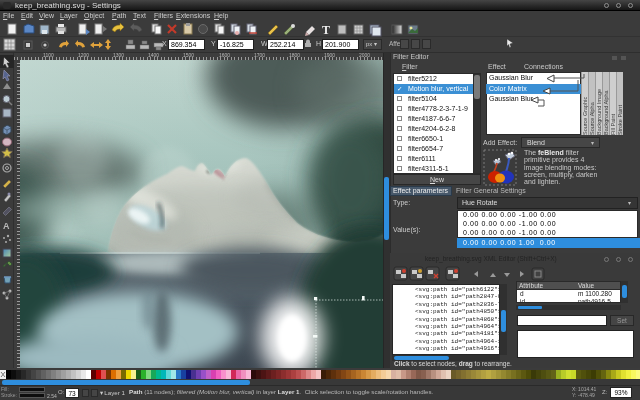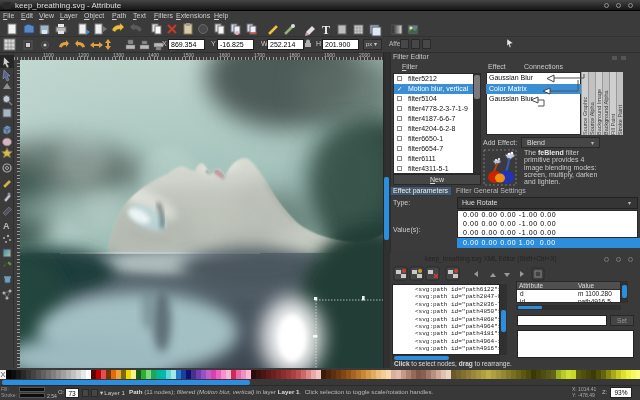--- a/index.html
+++ b/index.html
@@ -4,21 +4,21 @@
 html,body{width:640px;height:400px;overflow:hidden;background:#3b3b3b;}
 body{font-family:"Liberation Sans",sans-serif;}
 #root{position:absolute;left:0;top:0;width:640px;height:400px;background:#3b3b3b;overflow:hidden;}
 .abs{position:absolute;}
 .t{position:absolute;white-space:nowrap;}
 .entry{position:absolute;background:#fff;border:1px solid #1e1e1e;color:#000;}
 </style></head><body>
 <div id="root">
 
 <div class="abs" style="left:0;top:0;width:640px;height:11px;background:linear-gradient(#454545,#232323 70%,#161616);border-bottom:1px solid #000;"></div>
-<div class="t" style="left:15px;top:1px;font-size:8px;color:#dedede;">keep_breathing.svg - Attribute</div>
+<div class="t" style="left:15px;top:1px;font-size:8px;color:#dedede;">keep_breathing.svg - Settings</div>
 <div class="abs" style="left:3px;top:2px;width:8px;height:7px;background:#2a2a2a;border-radius:2px;"></div>
 <div class="abs" style="left:604px;top:3px;width:5px;height:5px;border:1px solid #909090;border-radius:50%;background:#2a2a2a;"></div>
 <div class="abs" style="left:616px;top:3px;width:5px;height:5px;border:1px solid #909090;border-radius:50%;background:#2a2a2a;"></div>
 <div class="abs" style="left:628px;top:3px;width:5px;height:5px;border:1px solid #909090;border-radius:50%;background:#2a2a2a;"></div>
 <div class="abs" style="left:0;top:11px;width:640px;height:10px;background:#3b3b3b;"></div>
     <div class="t" style="left:3px;top:12px;font-size:7px;color:#cccccc;"><u>F</u>ile</div>
     <div class="t" style="left:21px;top:12px;font-size:7px;color:#cccccc;"><u>E</u>dit</div>
     <div class="t" style="left:39px;top:12px;font-size:7px;color:#cccccc;"><u>V</u>iew</div>
     <div class="t" style="left:60px;top:12px;font-size:7px;color:#cccccc;"><u>L</u>ayer</div>
     <div class="t" style="left:84px;top:12px;font-size:7px;color:#cccccc;"><u>O</u>bject</div>

